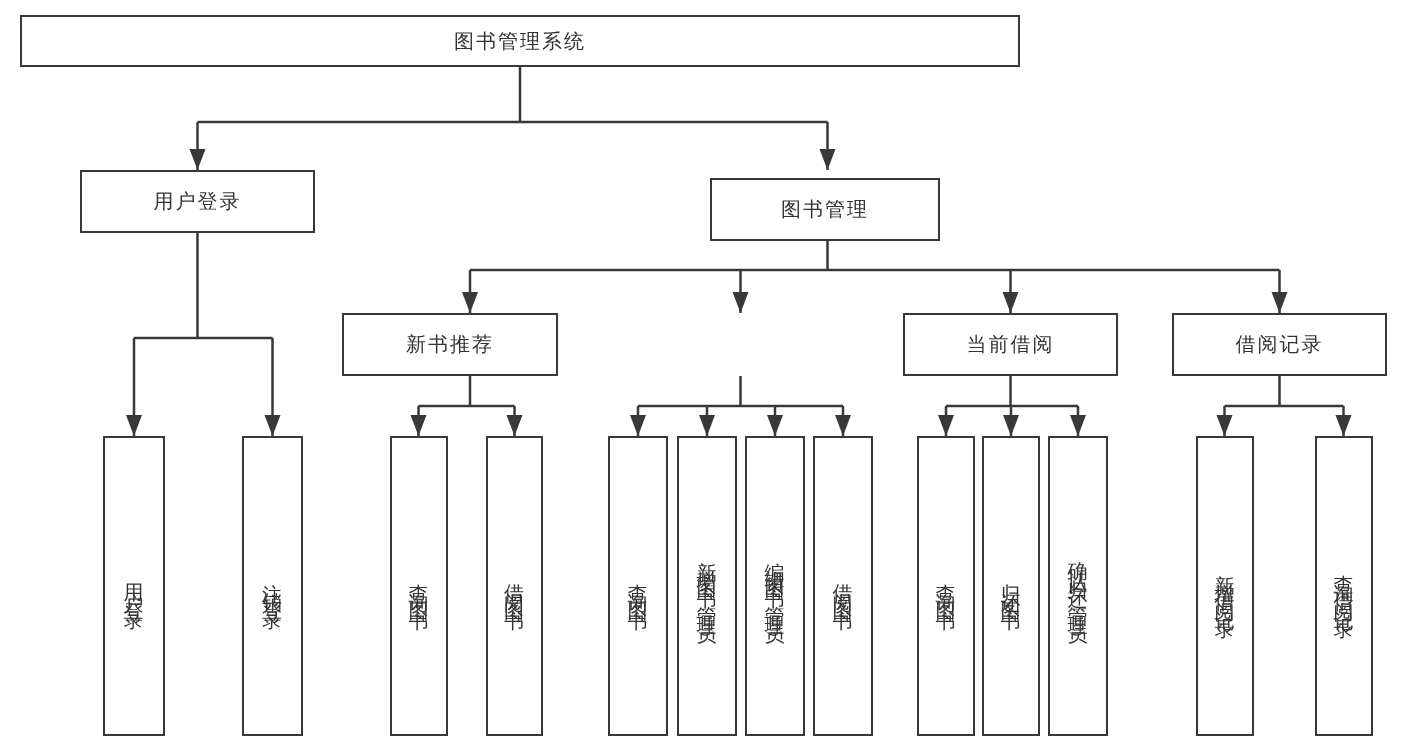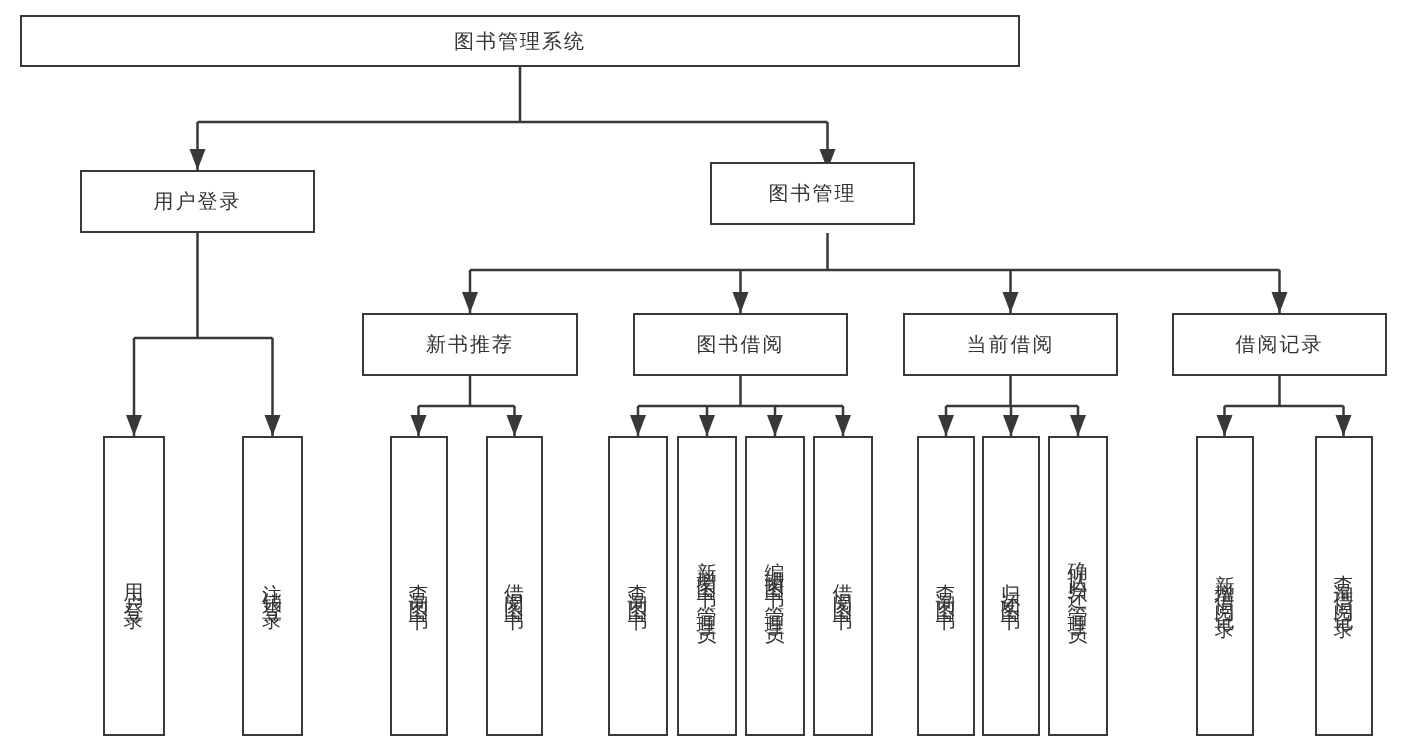--- a/index.html
+++ b/index.html
@@ -90,29 +90,26 @@
     <use href="#ah" x="1343.5" y="436"></use>
   </svg>
 
   <div class="box h" style="left:20px;top:15px;width:1000px;height:52px">
     <span class="lbl">图书管理系统</span>
   </div>
 
   <div class="box h" style="left:80px;top:170px;width:235px;height:63px">
     <span class="lbl">用户登录</span>
   </div>
-  <div class="box h" style="left:710px;top:162px;width:205px;height:63px">
+  <div class="box h" style="left:710px;top:178px;width:230px;height:63px">
     <span class="lbl">图书管理</span>
   </div>
 
-  <div class="box h" style="left:362px;top:313px;width:216px;height:63px">
+  <div class="box h" style="left:342px;top:313px;width:216px;height:63px">
     <span class="lbl">新书推荐</span>
-  </div>
-  <div class="box h" style="left:633px;top:313px;width:215px;height:63px">
-    <span class="lbl">图书借阅</span>
   </div>
   <div class="box h" style="left:1172px;top:313px;width:215px;height:63px">
     <span class="lbl">借阅记录</span>
   </div>
   <div class="box h" style="left:903px;top:313px;width:215px;height:63px">
     <span class="lbl">当前借阅</span>
   </div>
 
   <div class="box v" style="left:103px;top:436px;width:62px;height:300px">
     <span class="vlbl">用户登录</span>

